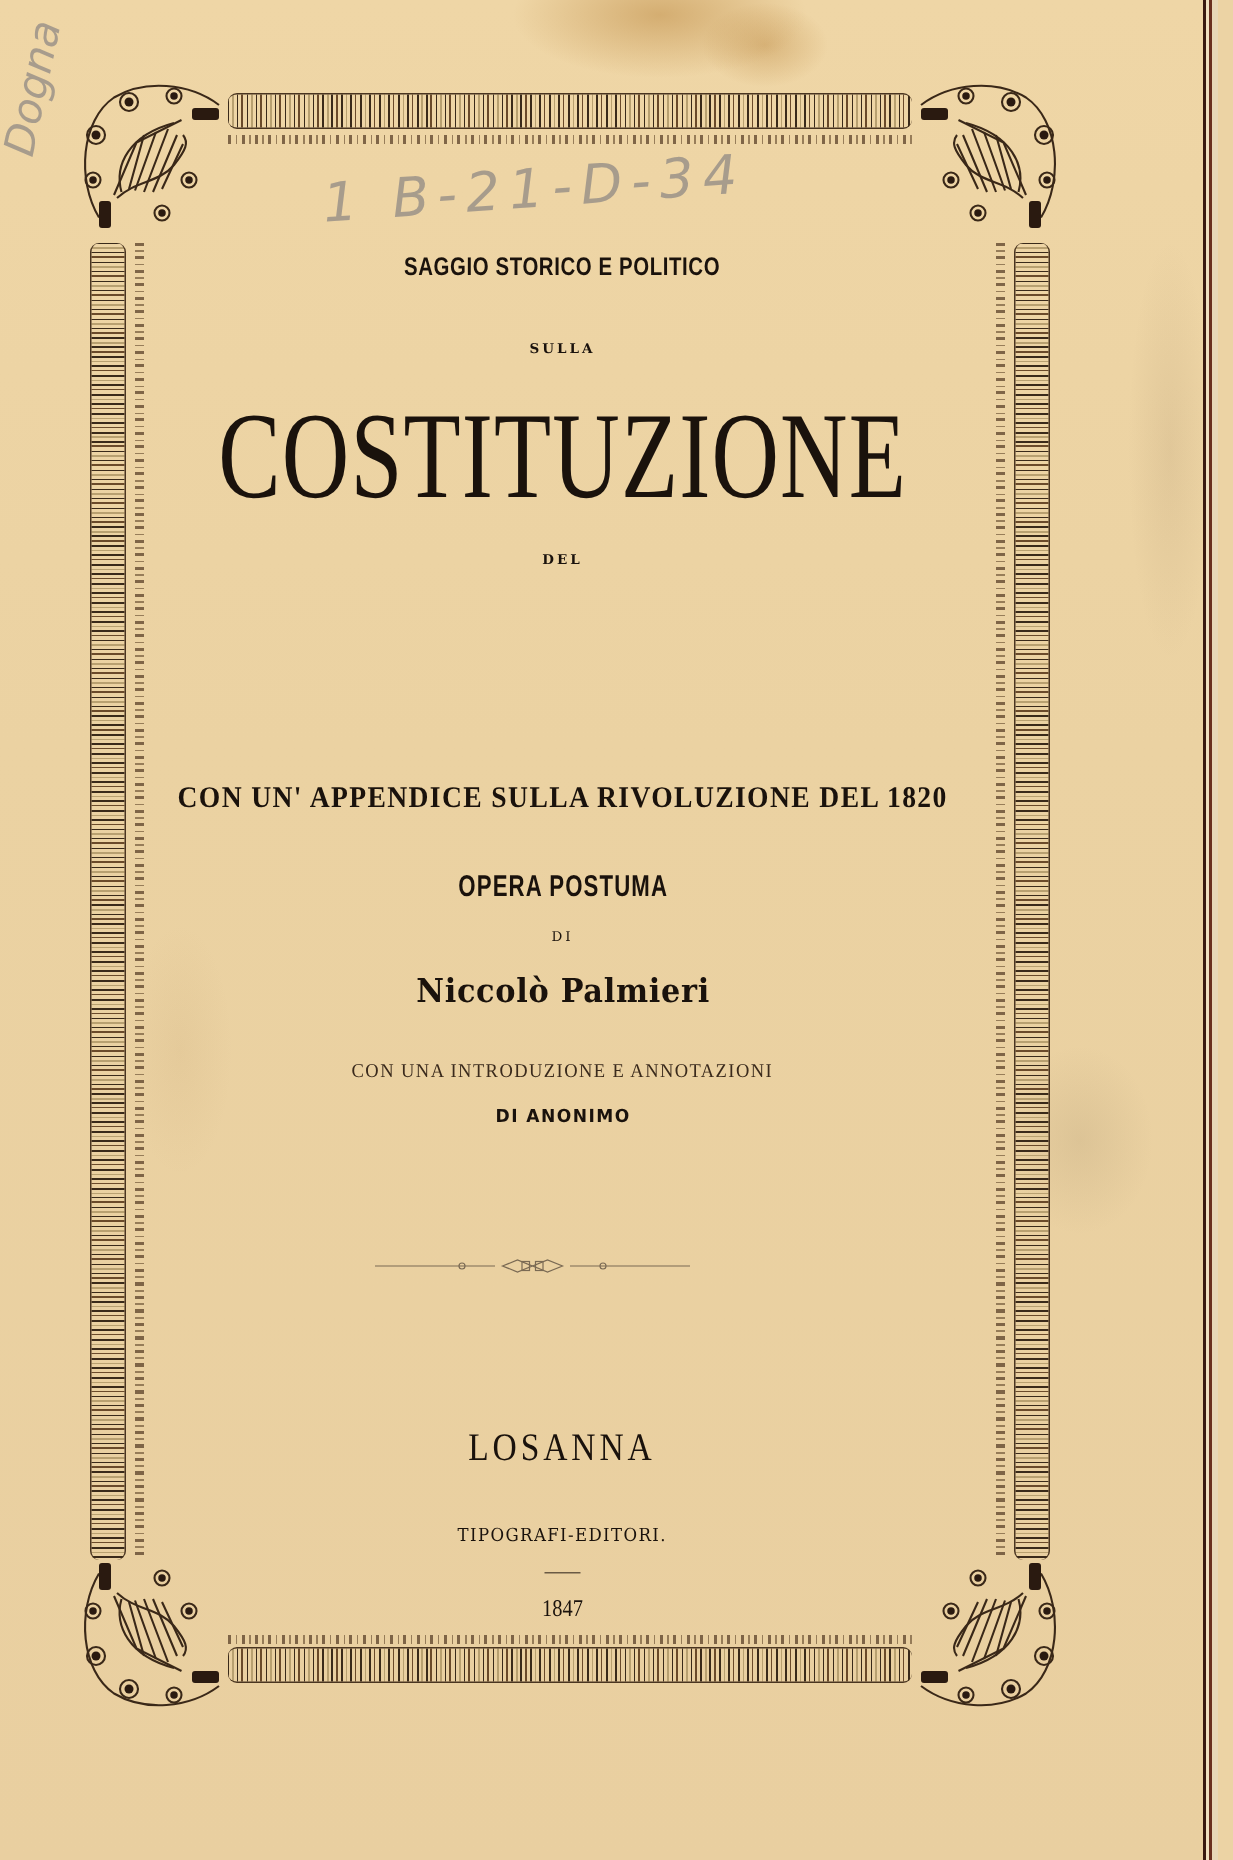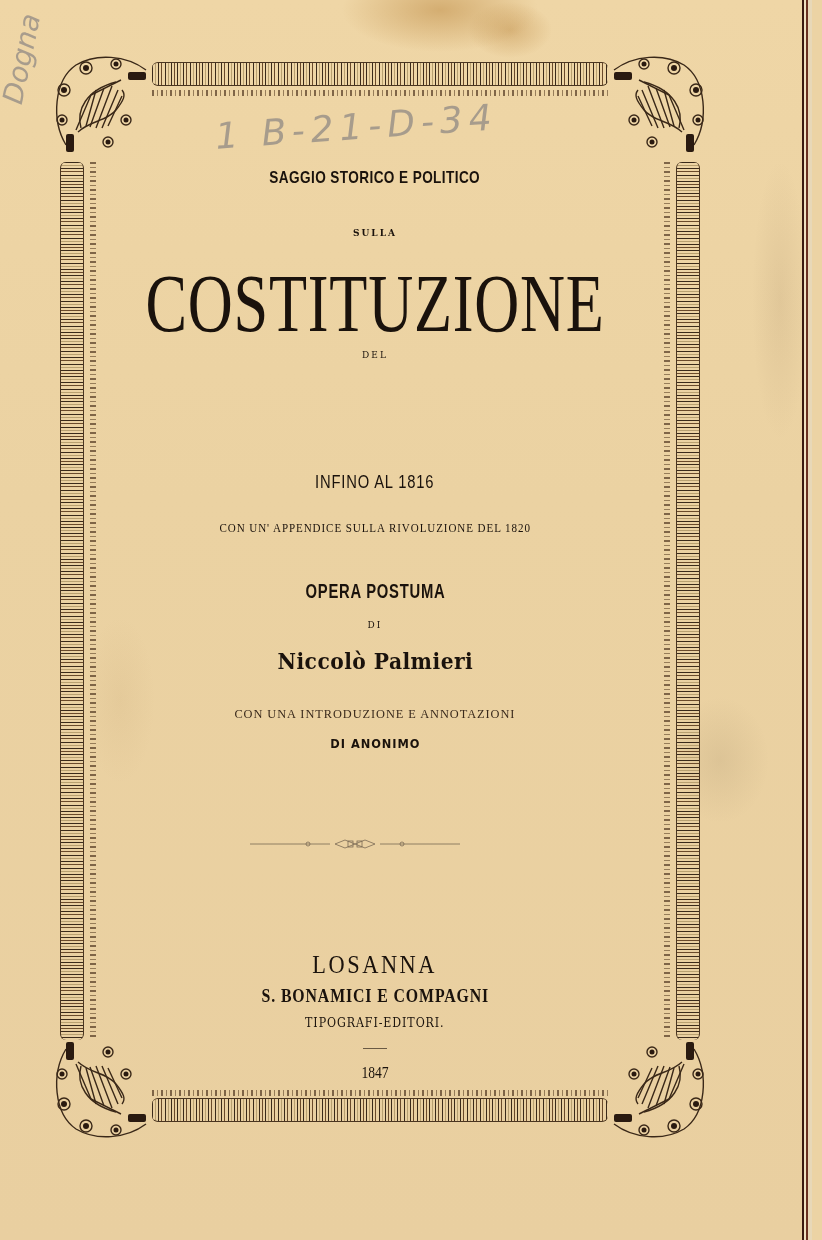--- a/index.html
+++ b/index.html
@@ -57,26 +57,26 @@
     position: absolute; left: 100px; width: 610px; text-align: center; color: #1a120c;
   }
   .line { position: absolute; left: 0; right: 0; text-align: center; white-space: nowrap; }
   .condensed { display: inline-block; transform-origin: center; }
 
   .t-saggio { top: 168px; font-family: "Liberation Sans", sans-serif; font-weight: bold; font-size: 17px; letter-spacing: 0.5px; }
   .t-saggio .condensed { transform: scaleX(0.80); }
   .t-sulla { top: 228px; font-size: 9px; letter-spacing: 2px; font-weight: bold; text-align: center; }
   .t-costituzione { top: 262px; font-family: "Liberation Serif", serif; font-size: 82px; line-height: 84px; font-weight: normal; }
   .t-costituzione .condensed { transform: scaleX(0.76); letter-spacing: 1px; }
-  .t-del { top: 350px; font-size: 9px; letter-spacing: 2px; font-weight: normal; }
+  .t-del { top: 369px; font-size: 9px; letter-spacing: 2px; font-weight: bold; }
   .t-regno { top: 400px; font-family: "Liberation Serif", serif; font-size: 36px; line-height: 40px; }
   .t-regno .condensed { transform: scaleX(0.86); letter-spacing: 1px; }
   .t-infino { top: 472px; font-family: "Liberation Sans", sans-serif; font-size: 18px; }
   .t-infino .condensed { transform: scaleX(0.82); letter-spacing: 1px; }
-  .t-appendice { top: 521px; font-family: "Liberation Serif", serif; font-size: 12px; }
+  .t-appendice { top: 521px; font-family: "Liberation Serif", serif; font-size: 20px; font-weight: bold; }
   .t-appendice .condensed { transform: scaleX(0.92); letter-spacing: 1px; }
   .t-opera { top: 580px; font-family: Liberation Sans, sans-serif; font-weight: bold; font-size: 20px; }
   .t-opera .condensed { transform: scaleX(0.74); letter-spacing: 1px; }
   .t-di { top: 620px; font-size: 9px; letter-spacing: 2px; }
   .t-author { top: 648px; font-family: "DejaVu Serif", serif; font-weight: bold; font-size: 22px; letter-spacing: 0.5px; }
   .t-author .condensed { transform: scaleX(0.92); }
   .t-intro { top: 706px; font-family: "Liberation Serif", serif; font-size: 13px; color: #3a2a1c; }
   .t-intro .condensed { transform: scaleX(0.95); letter-spacing: 1px; }
   .t-anonimo { top: 737px; font-family: "DejaVu Sans", sans-serif; font-weight: bold; font-size: 12px; letter-spacing: 1px; }
   .t-anonimo .condensed { transform: scaleX(0.95); }
@@ -226,40 +226,38 @@
       </g>
         </svg>
     </div>
   </div>
 
   <div class="content" style="left:70px; width:610px; top:0; height:1100px;">
     <div class="line t-saggio"><span class="condensed">SAGGIO STORICO E POLITICO</span></div>
     <div class="line t-sulla"><span class="condensed">SULLA</span></div>
     <div class="line t-costituzione"><span class="condensed">COSTITUZIONE</span></div>
     <div class="line t-del"><span class="condensed">DEL</span></div>
-    <div class="line t-infino"><span class="condensed">INFINO AL 1816</span></div>
     <div class="line t-appendice"><span class="condensed">CON UN' APPENDICE SULLA RIVOLUZIONE DEL 1820</span></div>
     <div class="line t-opera"><span class="condensed">OPERA POSTUMA</span></div>
     <div class="line t-di"><span class="condensed">DI</span></div>
     <div class="line t-author"><span class="condensed">Niccolò Palmieri</span></div>
     <div class="line t-intro"><span class="condensed">CON UNA INTRODUZIONE E ANNOTAZIONI</span></div>
     <div class="line t-anonimo"><span class="condensed">DI ANONIMO</span></div>
 
     <svg class="ornament-rule" viewBox="0 0 210 14">
       <g stroke="#7a6a54" stroke-width="0.8" fill="none">
         <line x1="0" y1="7" x2="80" y2="7"></line>
         <line x1="130" y1="7" x2="210" y2="7"></line>
         <circle cx="58" cy="7" r="2"></circle>
         <circle cx="152" cy="7" r="2"></circle>
         <path d="M85 7 L95 3 L105 7 L115 3 L125 7 L115 11 L105 7 L95 11 Z"></path>
         <rect x="98" y="4" width="5" height="6"></rect>
         <rect x="107" y="4" width="5" height="6"></rect>
       </g>
     </svg>
 
     <div class="line t-city"><span class="condensed">LOSANNA</span></div>
-    <div class="line t-publisher"><span class="condensed">S. BONAMICI E COMPAGNI</span></div>
     <div class="line t-typographers"><span class="condensed">TIPOGRAFI-EDITORI.</span></div>
     <div class="short-rule"></div>
     <div class="line t-year"><span class="condensed">1847</span></div>
   </div>
 
 </div>
 
 </body></html>

